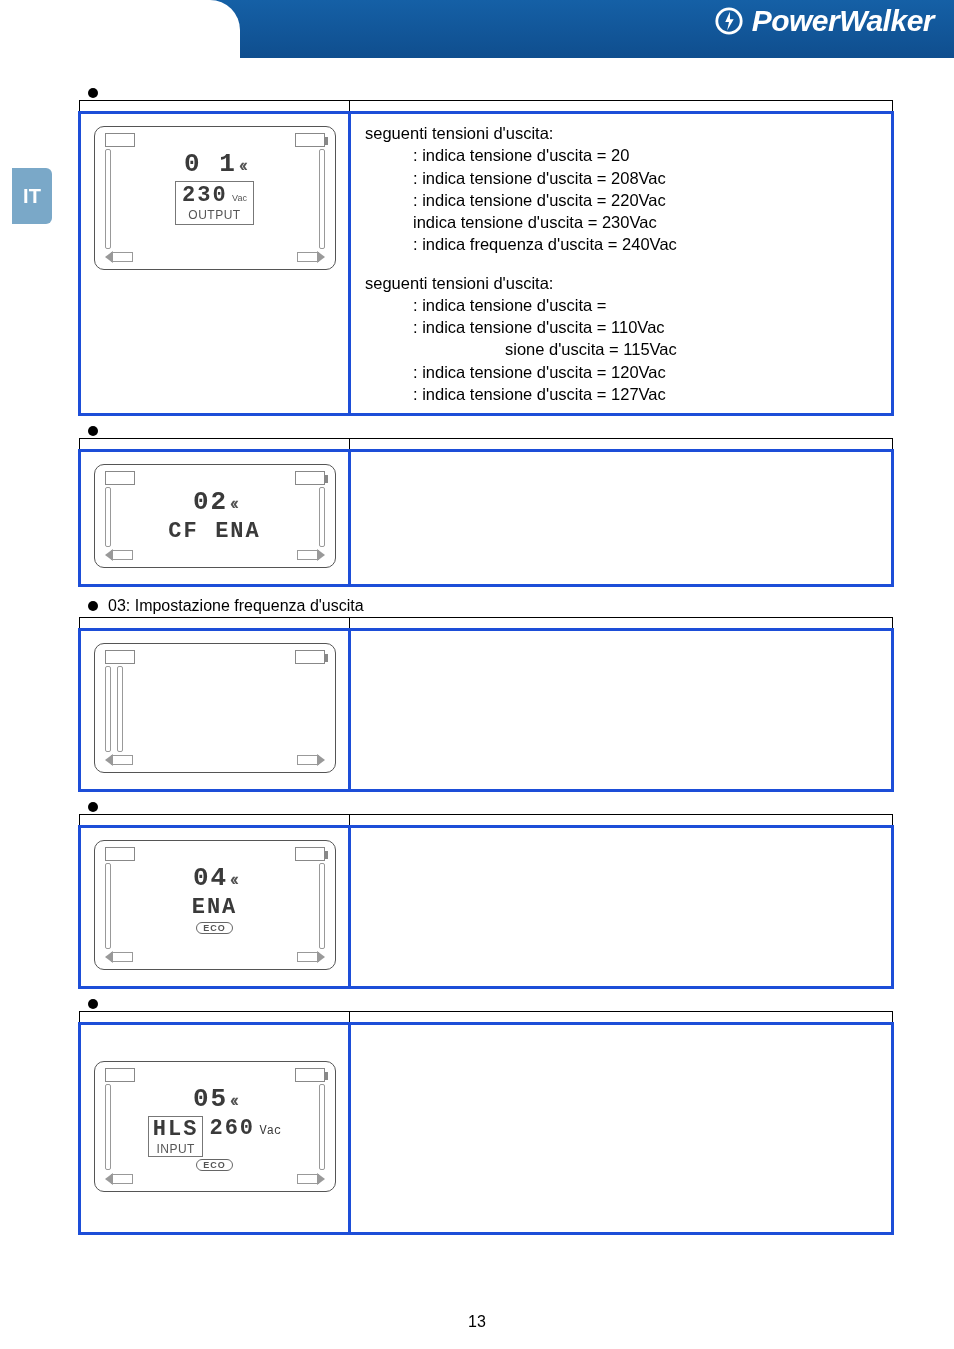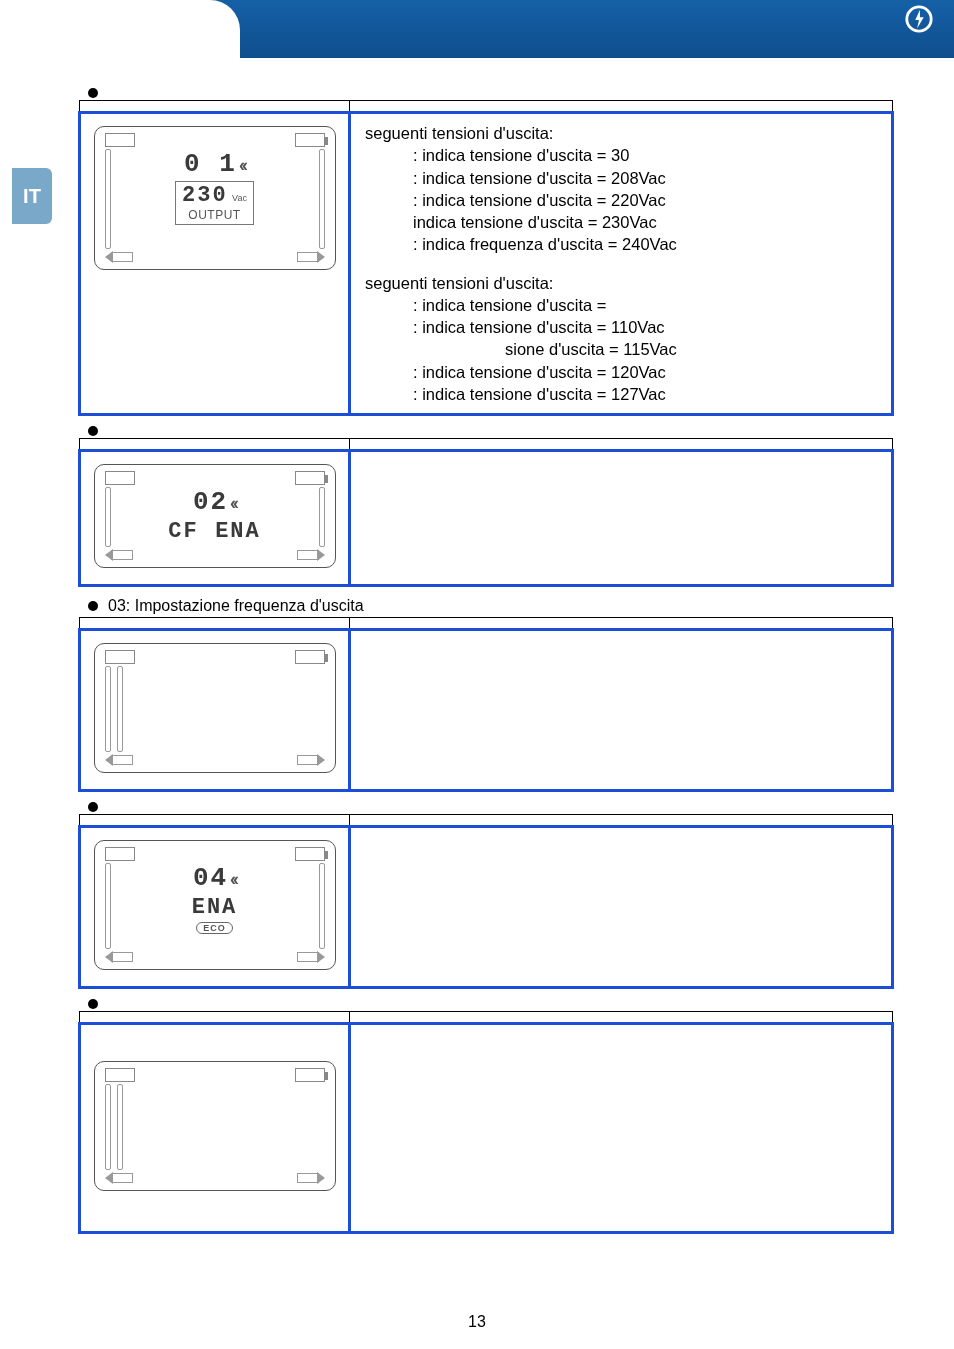--- a/index.html
+++ b/index.html
@@ -228,20 +228,21 @@
 </head>
 <body>
 
 <div class="header">
   <div class="header-curve-left"></div>
   <div class="header-logo-wrap">
     <svg class="logo-icon" viewBox="0 0 32 32">
       <circle cx="16" cy="16" r="13" fill="none" stroke="#fff" stroke-width="3"></circle>
       <path d="M17 6 L12 17 L16 17 L14 26 L21 14 L17 14 Z" fill="#fff"></path>
     </svg>
+    <span class="logo-text">PowerWalker</span>
   </div>
 </div>
 
 <div class="side-tab">
   <span>IT</span>
 </div>
 
 <div class="content">
 
   <div class="section-heading-row">
@@ -278,21 +279,21 @@
             <span class="vbar"></span>
           </div>
           <div class="lcd-row">
             <span class="arrow-left"></span>
             <span class="arrow-right"></span>
           </div>
         </div>
       </td>
       <td class="desc-cell">
         <div>seguenti tensioni d'uscita:</div>
-        <div class="indent1">: indica tensione d'uscita = 30</div>
+        <div class="indent1">: indica tensione d'uscita = 20</div>
         <div class="indent1">: indica tensione d'uscita = 208Vac</div>
         <div class="indent1">: indica tensione d'uscita = 220Vac</div>
         <div class="indent1">  indica tensione d'uscita = 230Vac</div>
         <div class="indent1">: indica frequenza d'uscita = 240Vac</div>
         <div style="height:16px"></div>
         <div>seguenti tensioni d'uscita:</div>
         <div class="indent1">: indica tensione d'uscita =</div>
         <div class="indent1">: indica tensione d'uscita = 110Vac</div>
         <div class="indent2">sione d'uscita = 115Vac</div>
         <div class="indent1">: indica tensione d'uscita = 120Vac</div>
@@ -426,20 +427,36 @@
     <tr>
       <td class="col-left lcd-cell" style="padding-top:30px;padding-bottom:30px;">
         <div class="lcd tall">
           <div class="lcd-row">
             <span class="tiny-rect"></span>
             <span style="flex:1"></span>
             <span class="tiny-rect battery"></span>
           </div>
           <div class="lcd-inner">
             <span class="vbar"></span>
+            <div class="lcd-mid">
+              <div><span class="seg">05</span><span class="chevrons">‹‹</span></div>
+              <div style="display:flex;align-items:flex-start;gap:6px;">
+                <span class="subbox" style="padding:0 4px">
+                  <span>
+                    <span class="seg mid">HLS</span>
+                    <span class="lbl">INPUT</span>
+                  </span>
+                </span>
+                <span>
+                  <span class="seg mid">260</span>
+                  <span class="unit seg small">Vac</span>
+                </span>
+              </div>
+              <span class="eco-badge">ECO</span>
+            </div>
             <span class="vbar"></span>
           </div>
           <div class="lcd-row">
             <span class="arrow-left"></span>
             <span class="arrow-right"></span>
           </div>
         </div>
       </td>
       <td class="desc-cell"></td>
     </tr>

